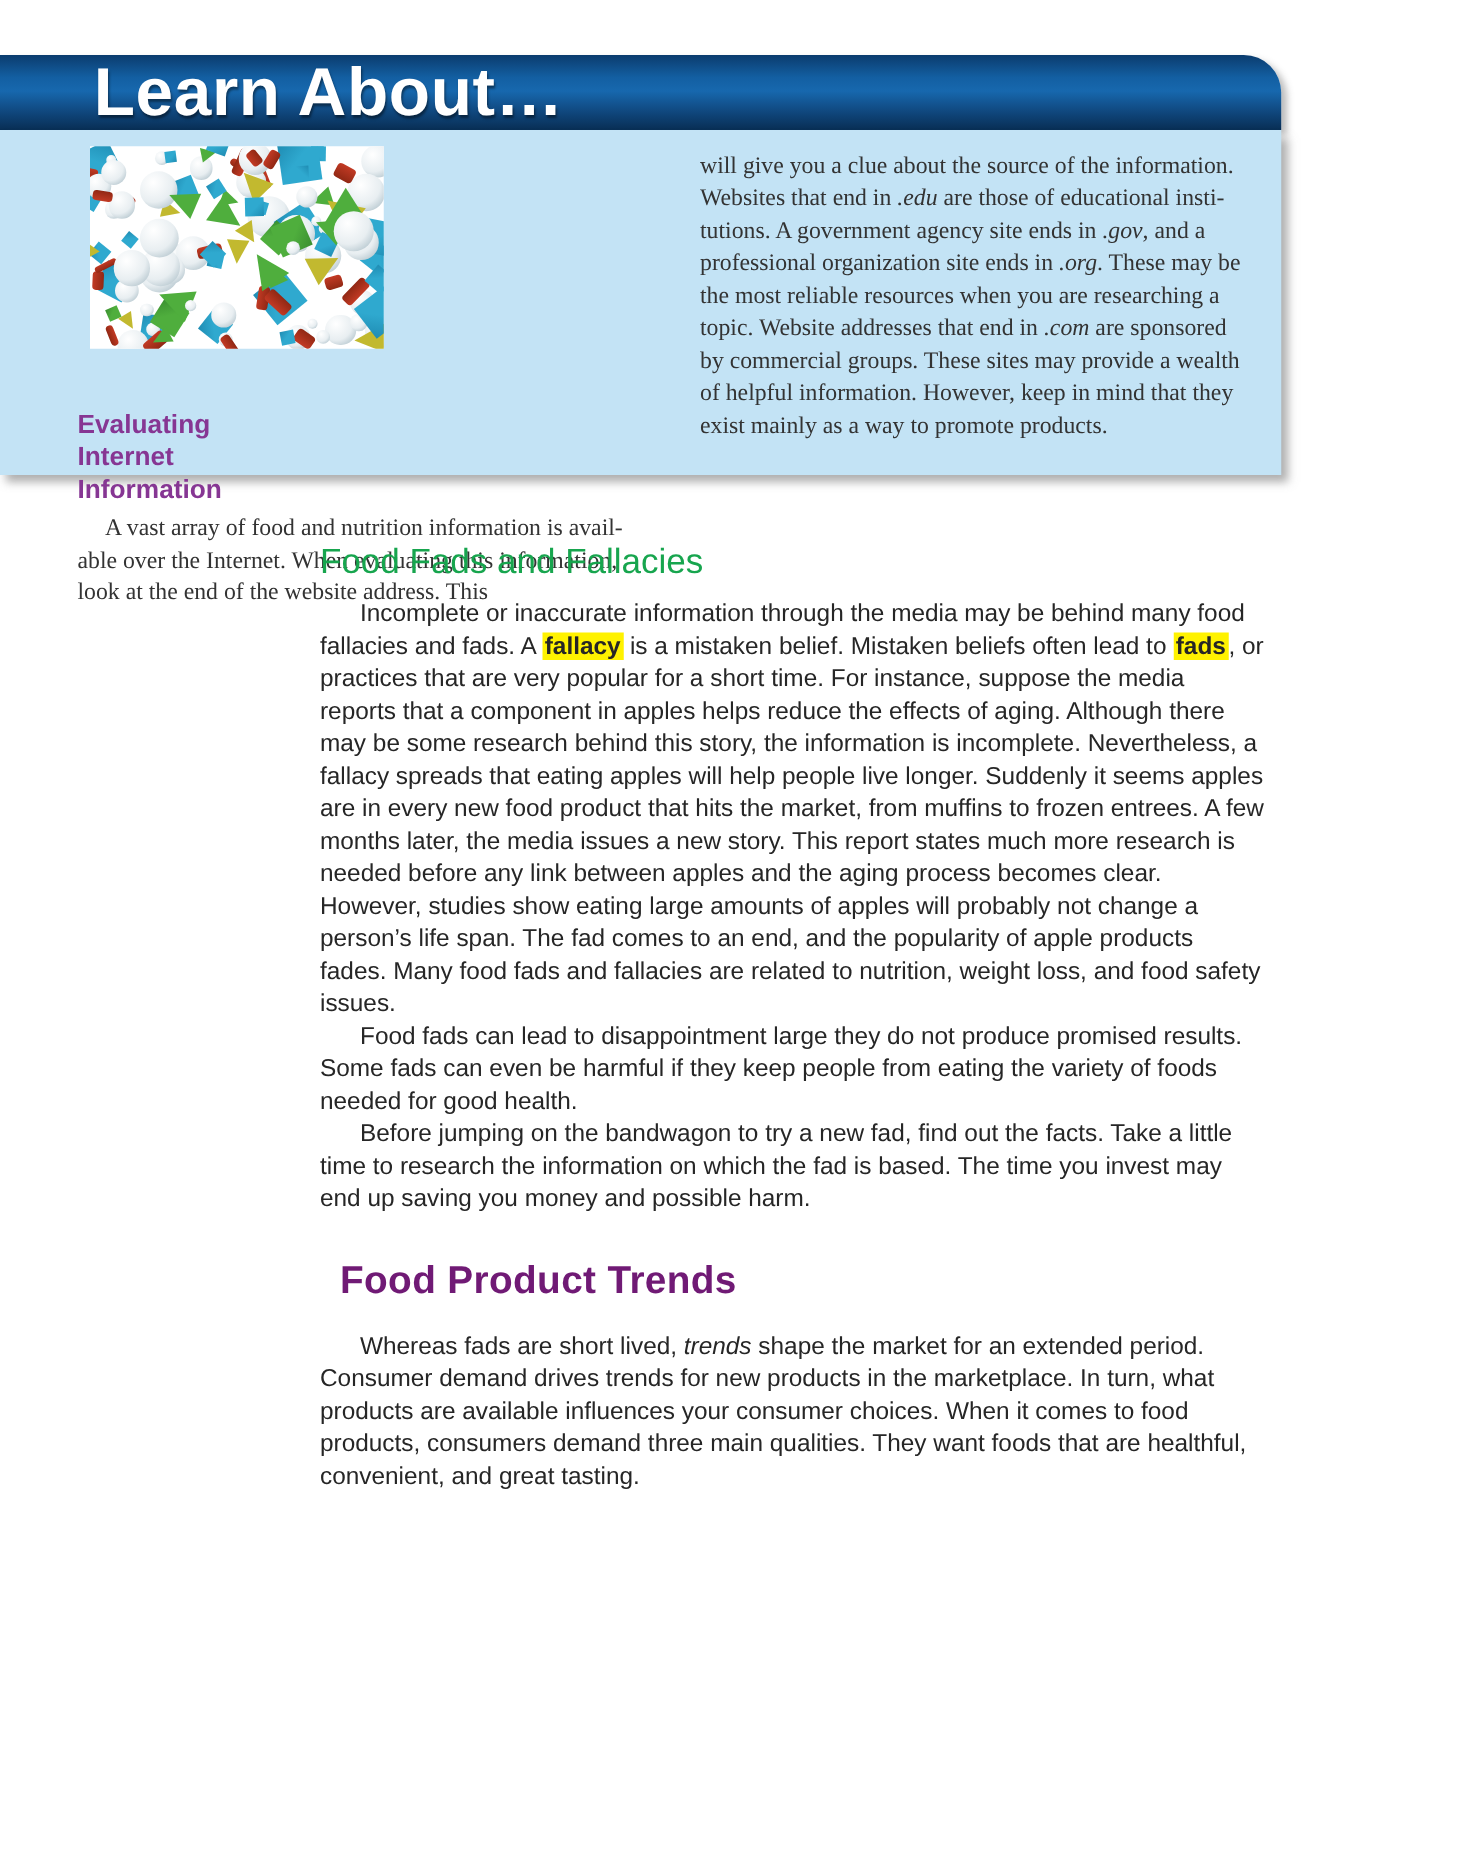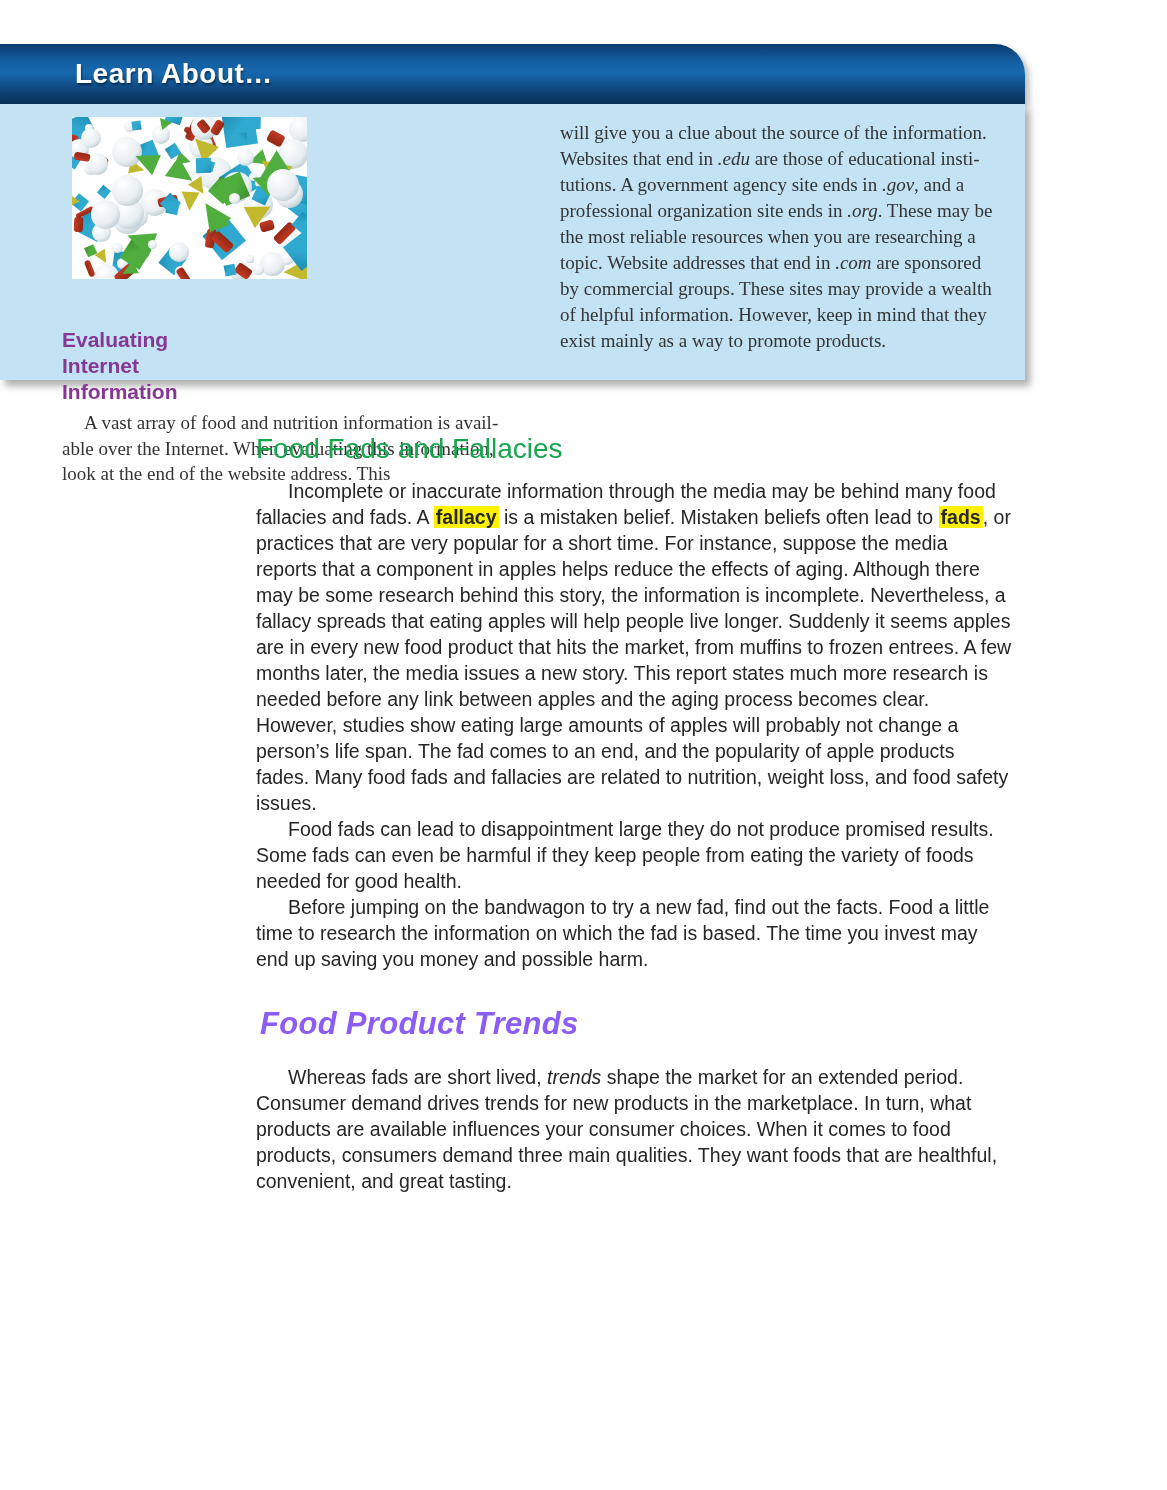--- a/index.html
+++ b/index.html
@@ -16,21 +16,21 @@
 
   
   .banner {
     margin-top:44px; width:1025px; height:60px;
     border-top-right-radius:30px;
     background:linear-gradient(to bottom,#0b3c6e 0%,#135fa2 30%,#1768ae 48%,#10487f 75%,#082e54 100%);
     box-shadow:4px 4px 6px rgba(60,60,60,.35);
     display:flex; align-items:center; padding-left:75px;
   }
   .banner-title {
-    color:#ffffff; font-size:28px; font-weight:bold; letter-spacing:.5px;
+    color:#ffffff; font-size:54px; font-weight:bold; letter-spacing:.5px;
     text-shadow:1px 2px 2px rgba(0,0,0,.45);
   }
   
   .feature-box {
     width:1025px; height:276px; background:#c3e3f5;
     box-shadow:5px 6px 7px rgba(110,110,110,.55);
     display:flex; padding:12px 22px 0 62px;
   }
   .fb-left  { width:455px; }
   .fb-right { flex:1; margin-left:43px; padding-top:4px; }
@@ -54,22 +54,22 @@
   
   .main { width:757px; margin:52px 0 0 256px; }
   .body {
     color:#262626; font-size:19.5px; line-height:26px; text-indent:32px;
   }
   .heading-green {
     color:#17a54e; font-size:28px; font-weight:400; line-height:34px;
     margin:26px 0 12px 0;
   }
   .heading-orange {
-    color:#8b5cf6; font-size:31px; font-weight:bold; font-style:italic;
-    line-height:36px; margin:34px 0 22px 4px; letter-spacing:.3px;
+    color:#701a75; font-size:31px; font-weight:bold; 
+    line-height:36px; margin:34px 0 22px 16px; letter-spacing:.3px;
   }
 </style>
 </head>
 <body>
 
 <div class="page">
 
 
   <div class="banner">
     <span class="banner-title">Learn About…</span>
@@ -206,20 +206,20 @@
       <p class="serif"><span>will give you a clue about the source of the information. Websites that end in </span><span class="seg-italic">.edu</span><span> are those of educational insti-tutions. A government agency site ends in </span><span class="seg-italic">.gov</span><span>, and a professional organization site ends in </span><span class="seg-italic">.org</span><span>. These may be the most reliable resources when you are researching a topic. Website addresses that end in </span><span class="seg-italic">.com</span><span> are sponsored by commercial groups. These sites may provide a wealth of helpful information. However, keep in mind that they exist mainly as a way to promote products.</span></p>
     </div>
   </div>
 
   <div class="main">
 
     <h2 class="heading-green">Food Fads and Fallacies</h2>
 
     <p class="body"><span>Incomplete or inaccurate information through the media may be behind many food fallacies and fads. A </span><span class="seg-highlight">fallacy</span><span> is a mistaken belief. Mistaken beliefs often lead to </span><span class="seg-highlight">fads</span><span>, or practices that are very popular for a short time. For instance, suppose the media reports that a component in apples helps reduce the effects of aging. Although there may be some research behind this story, the information is incomplete. Nevertheless, a fallacy spreads that eating apples will help people live longer. Suddenly it seems apples are in every new food product that hits the market, from muffins to frozen entrees. A few months later, the media issues a new story. This report states much more research is needed before any link between apples and the aging process becomes clear. However, studies show eating large amounts of apples will probably not change a person’s life span. The fad comes to an end, and the popularity of apple products fades. Many food fads and fallacies are related to nutrition, weight loss, and food safety issues.</span></p>
     <p class="body">Food fads can lead to disappointment large they do not produce promised results. Some fads can even be harmful if they keep people from eating the variety of foods needed for good health.</p>
-    <p class="body">Before jumping on the bandwagon to try a new fad, find out the facts. Food a little time to research the information on which the fad is based. The time you invest may end up saving you money and possible harm.</p>
+    <p class="body">Before jumping on the bandwagon to try a new fad, find out the facts. Take a little time to research the information on which the fad is based. The time you invest may end up saving you money and possible harm.</p>
 
     <h2 class="heading-orange">Food Product Trends</h2>
 
     <p class="body"><span>Whereas fads are short lived, </span><span class="seg-italic">trends</span><span> shape the market for an extended period. Consumer demand drives trends for new products in the marketplace. In turn, what products are available influences your consumer choices. When it comes to food products, consumers demand three main qualities. They want foods that are healthful, convenient, and great tasting.</span></p>
   </div>
 
 </div>
 
 </body></html>

